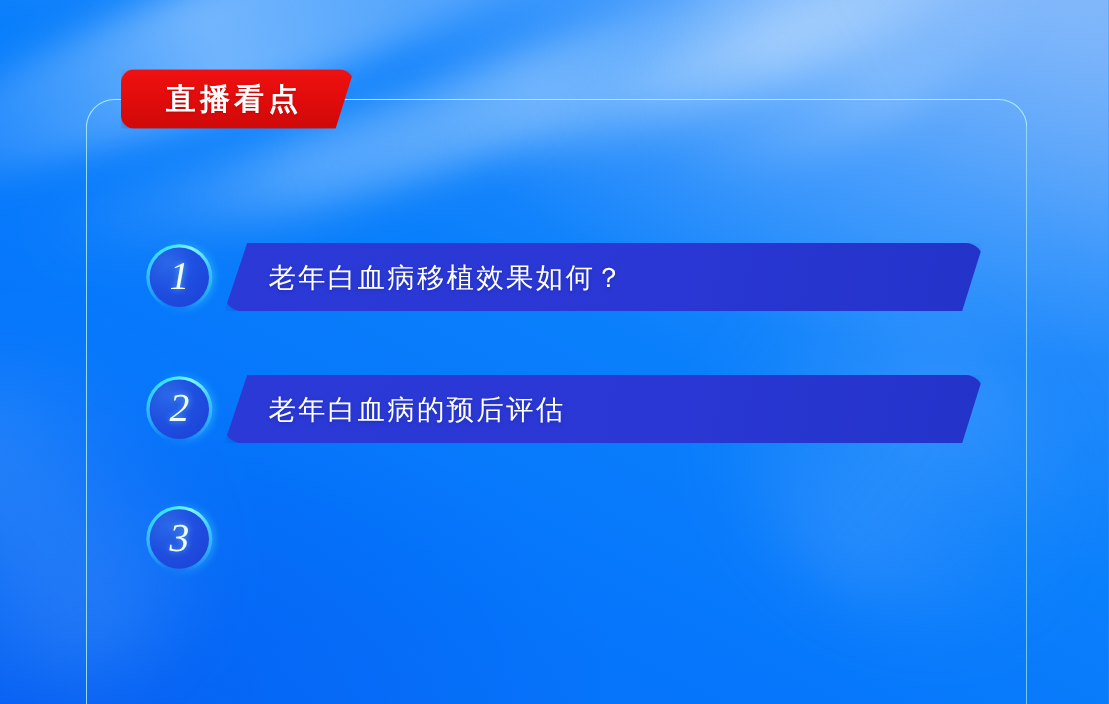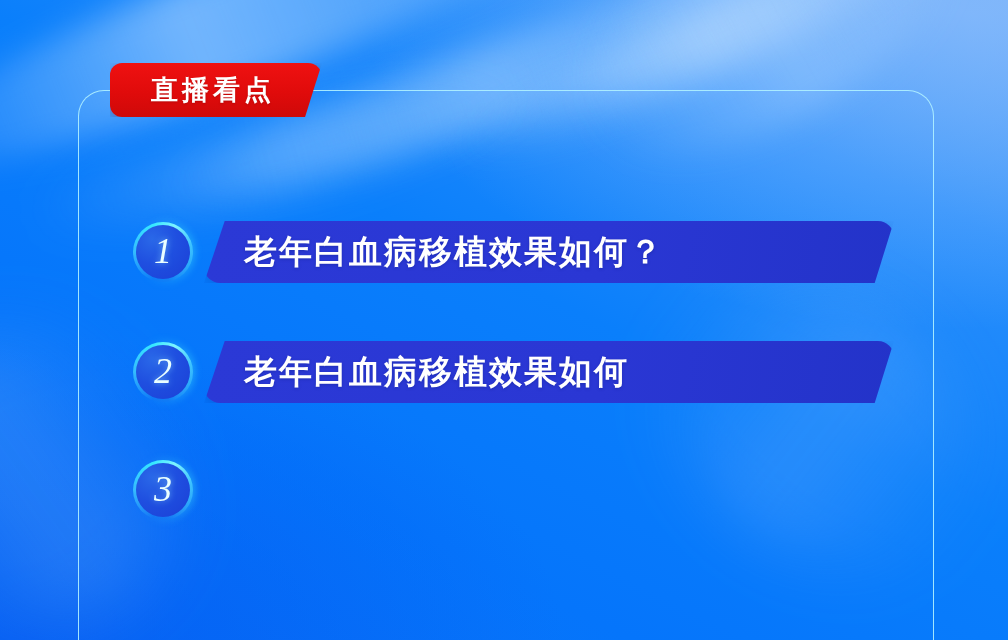--- a/index.html
+++ b/index.html
@@ -200,22 +200,22 @@
     border-radius: 16px;
     clip-path: polygon(3.0% 0%, 100% 0%, 97.2% 100%, 0% 100%);
     box-shadow: 0 4px 14px rgba(10,40,150,0.22);
   }
   #pill-1 { width: 690px; }
   #pill-2 { width: 690px; }
   #pill-3 { width: 690px; }
 
   .pill-text {
     color: #ffffff;
-    font-size: 33px;
-    font-weight: bold;
+    font-size: 25px;
+    font-weight: normal;
     letter-spacing: 2px;
     white-space: nowrap;
     padding-left: 40px;
     text-shadow: 0 1px 3px rgba(10,30,120,0.35);
   }
 </style>
 </head>
 <body>
 
 <div id="stage">
@@ -252,21 +252,21 @@
   <div class="row" id="row-2">
     <div class="num-wrap">
       <div class="num-glow"></div>
       <div class="num-ring">
         <div class="num-inner">
           <span class="num-text">2</span>
         </div>
       </div>
     </div>
     <div class="pill" id="pill-2">
-      <span class="pill-text">老年白血病移植效果如何</span>
+      <span class="pill-text">老年白血病的预后评估</span>
     </div>
   </div>
 
   <div class="row" id="row-3">
     <div class="num-wrap">
       <div class="num-glow"></div>
       <div class="num-ring">
         <div class="num-inner">
           <span class="num-text">3</span>
         </div>

